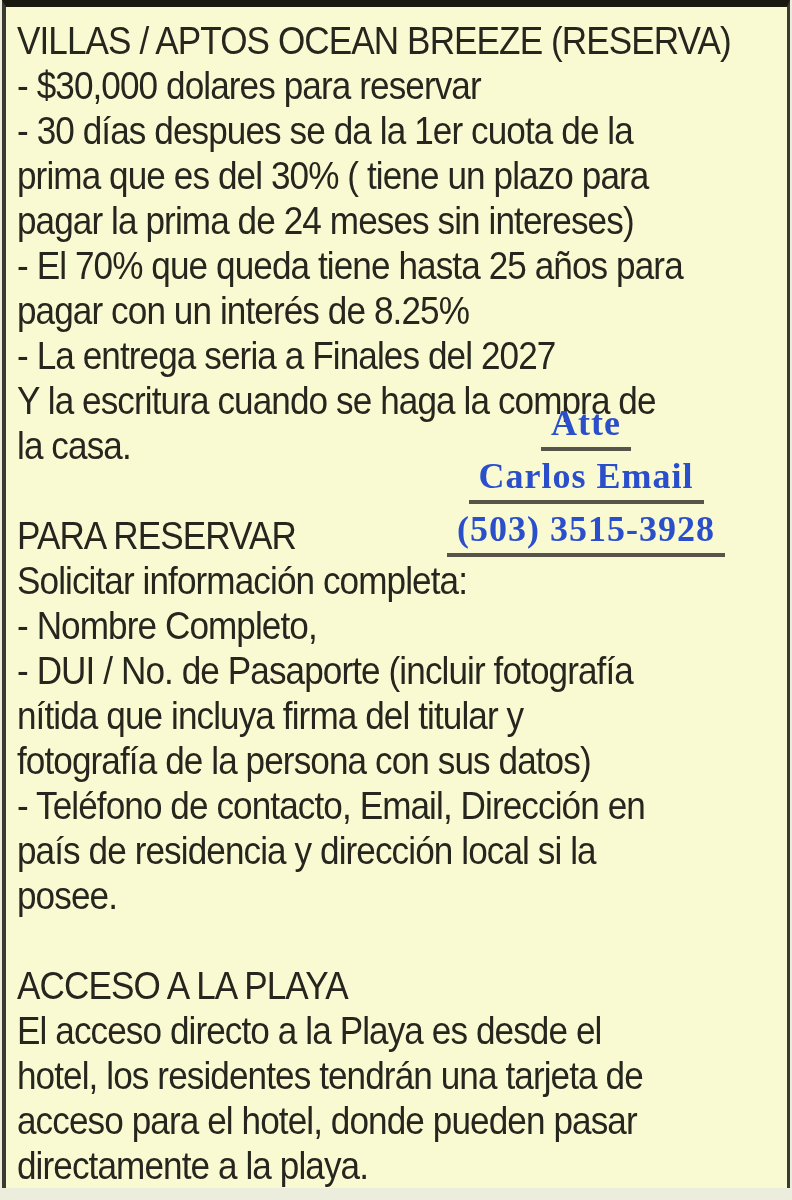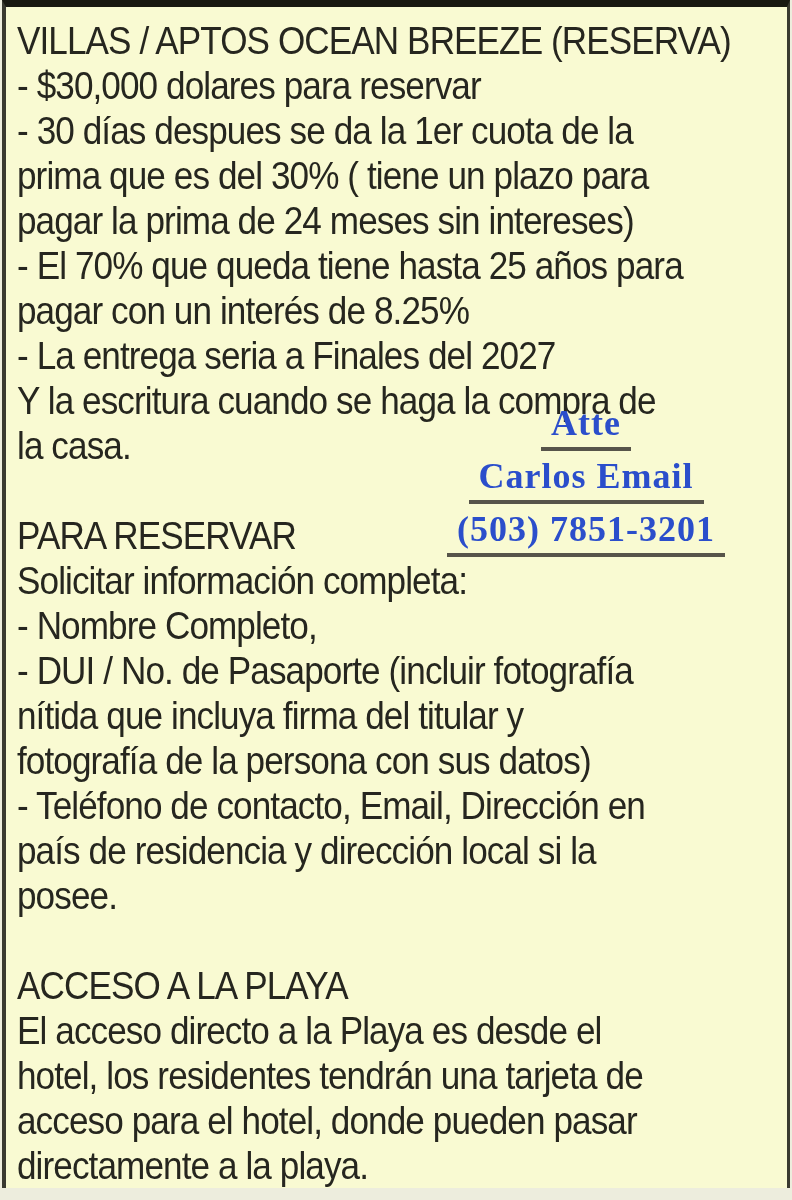--- a/index.html
+++ b/index.html
@@ -93,17 +93,17 @@
       <div class="line">ACCESO A LA PLAYA</div>
       <div class="line">El acceso directo a la Playa es desde el</div>
       <div class="line">hotel, los residentes tendrán una tarjeta de</div>
       <div class="line">acceso para el hotel, donde pueden pasar</div>
       <div class="line">directamente a la playa.</div>
     </div>
 
     <div class="signature">
       <span class="sig-line"><span>Atte</span></span>
       <span class="sig-line"><span>Carlos Email</span></span>
-      <span class="sig-line"><span>(503) 7851-3201</span></span>
+      <span class="sig-line"><span>(503) 3515-3928</span></span>
     </div>
 
   </div>
 </div>
 
 </body></html>

